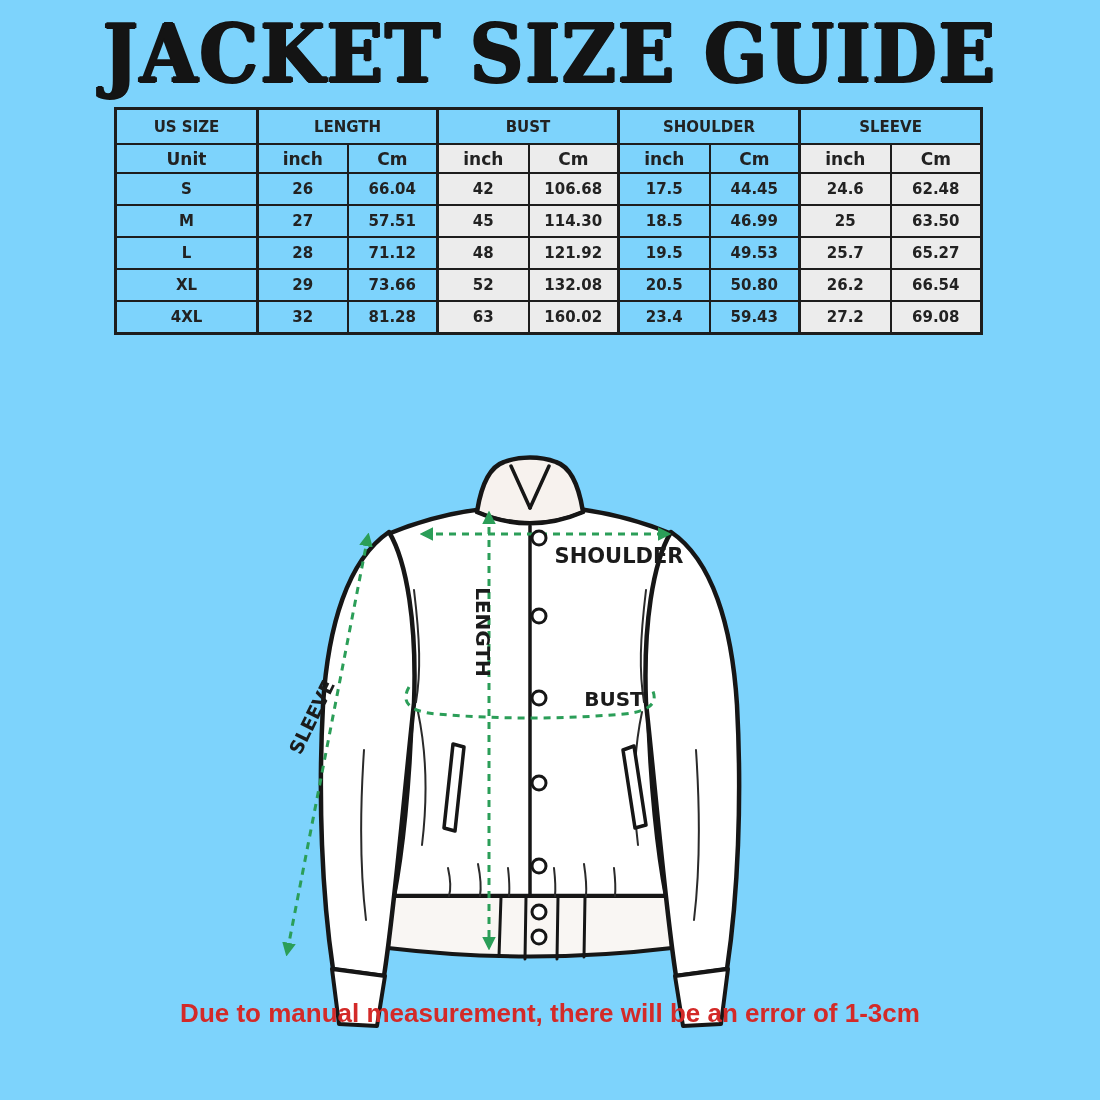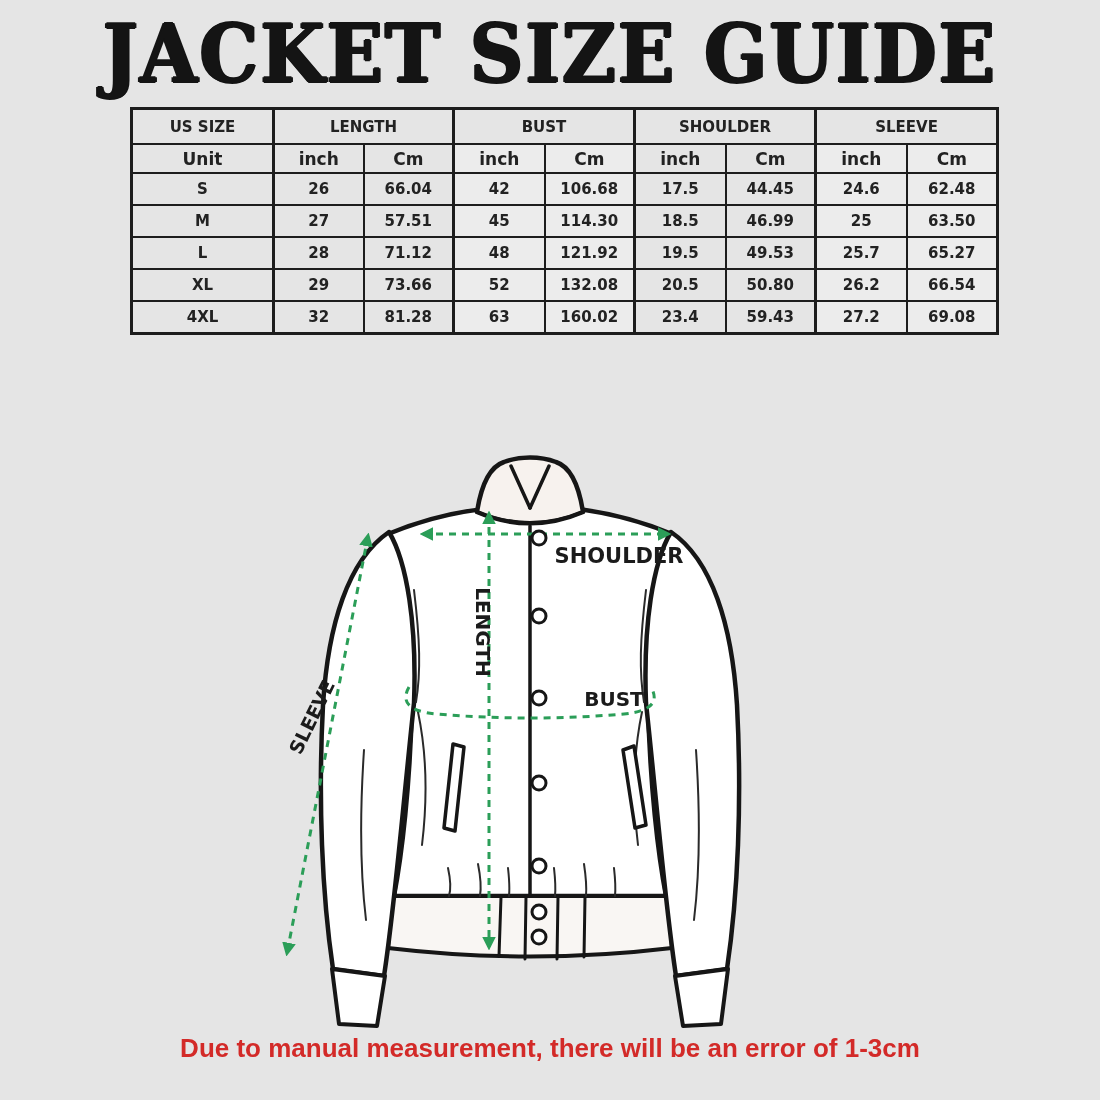--- a/index.html
+++ b/index.html
@@ -1,43 +1,43 @@
 <!DOCTYPE html>
 <html><head>
 <meta charset="utf-8">
 <style>
   html,body{margin:0;padding:0;background:#ffffff;}
-  .page{position:relative;width:1100px;height:1100px;background:#e5e5e5;overflow:hidden;
+  .page{position:relative;width:1100px;height:1100px;background:#7dd3fc;overflow:hidden;
         font-family:"DejaVu Sans",sans-serif;}
 
   
   .title{position:absolute;top:4px;left:0;width:1100px;text-align:center;
          font-family:"DejaVu Serif",serif;font-weight:bold;font-size:74px;line-height:92px;
          letter-spacing:2px;color:#141414;
          transform:scaleY(1.08);transform-origin:top center;
          text-shadow:1.4px 0 #141414,-1.4px 0 #141414,0 1px #141414,0 -1px #141414;}
 
   
   table.size{position:absolute;left:114px;top:107px;width:866px;
-             border-collapse:collapse;table-layout:fixed;border:3px solid #1d1d1d;margin-left:16px;}
+             border-collapse:collapse;table-layout:fixed;border:3px solid #1d1d1d;}
   table.size th,table.size td{border:2px solid #1d1d1d;text-align:center;vertical-align:middle;
              font-family:"DejaVu Sans",sans-serif;font-weight:bold;color:#222;padding:0;}
   table.size th{font-size:15px;height:33px;}
   table.size th.unit{height:27px;font-size:17px;}
   table.size td{font-size:15px;height:30px;font-weight:600;}
   table.size .grp{border-left-width:3px;}
   table.size .shade{background:#ececec;}
 
   
   .diagram{position:absolute;left:268px;top:450px;width:565px;height:585px;}
   .diagram svg{display:block;}
   .meas-label{font-family:"DejaVu Sans",sans-serif;font-weight:bold;fill:#1b1b1b;}
 
   
-  .footer-note{position:absolute;top:1033px;left:0;width:1100px;text-align:center;
+  .footer-note{position:absolute;top:998px;left:0;width:1100px;text-align:center;
                font-family:"Liberation Sans",sans-serif;font-weight:bold;font-size:26px;
                color:#d32a28;}
 </style>
 </head>
 <body>
 
 <div class="page">
 
   <div class="title">JACKET SIZE GUIDE</div>
 

